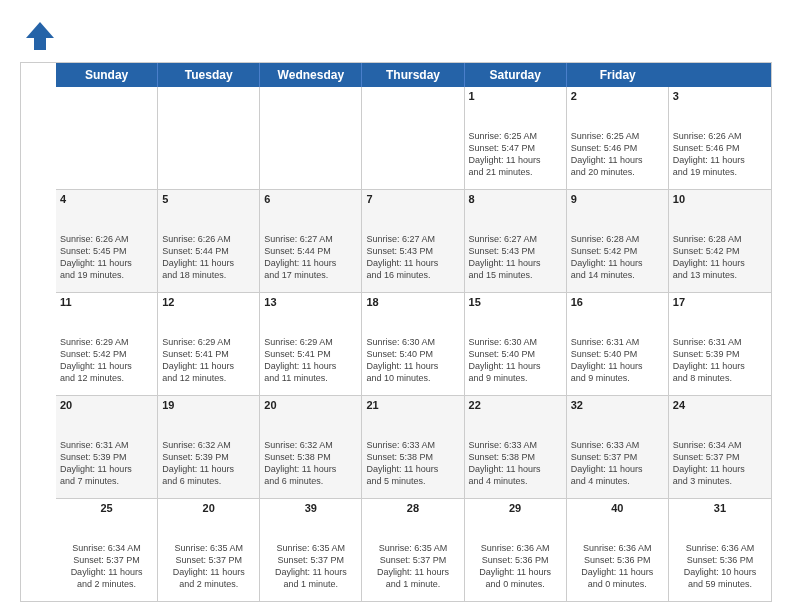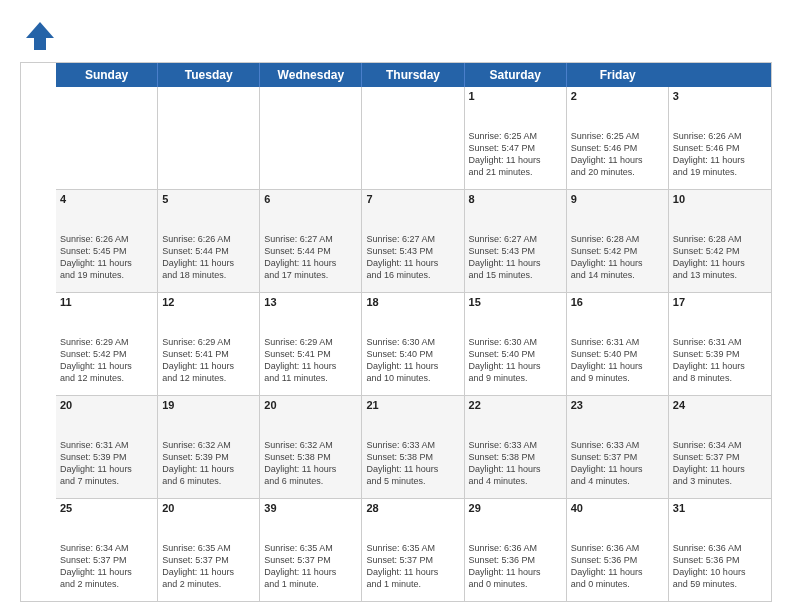--- a/index.html
+++ b/index.html
@@ -84,21 +84,21 @@
       display: flex;
       flex-direction: column;
       flex: 1;
     }
     .cal-row {
       display: grid;
       grid-template-columns: repeat(7, 1fr);
       flex: 1;
       border-bottom: 1px solid #ccc;
     }
-    .cal-row:last-child { border-bottom: none; }
+    .cal-row:last-child { border-bottom: none; text-align: center; }
     .cal-cell {
       border-right: 1px solid #ccc;
       padding: 3px 4px;
       font-size: 9.5px;
       color: #333;
       vertical-align: top;
       min-height: 0;
       background: #fff;
     }
     .cal-cell:last-child { border-right: none; }
@@ -306,21 +306,21 @@
 and 5 minutes.</div>
           </div>
           <div class="cal-cell alt">
             <div class="day-num">22</div>
             <div class="cell-info" style="white-space: pre-line;">Sunrise: 6:33 AM
 Sunset: 5:38 PM
 Daylight: 11 hours
 and 4 minutes.</div>
           </div>
           <div class="cal-cell alt">
-            <div class="day-num">23</div>
+            <div class="day-num">32</div>
             <div class="cell-info" style="white-space: pre-line;">Sunrise: 6:33 AM
 Sunset: 5:37 PM
 Daylight: 11 hours
 and 4 minutes.</div>
           </div>
           <div class="cal-cell alt">
             <div class="day-num">24</div>
             <div class="cell-info" style="white-space: pre-line;">Sunrise: 6:34 AM
 Sunset: 5:37 PM
 Daylight: 11 hours

